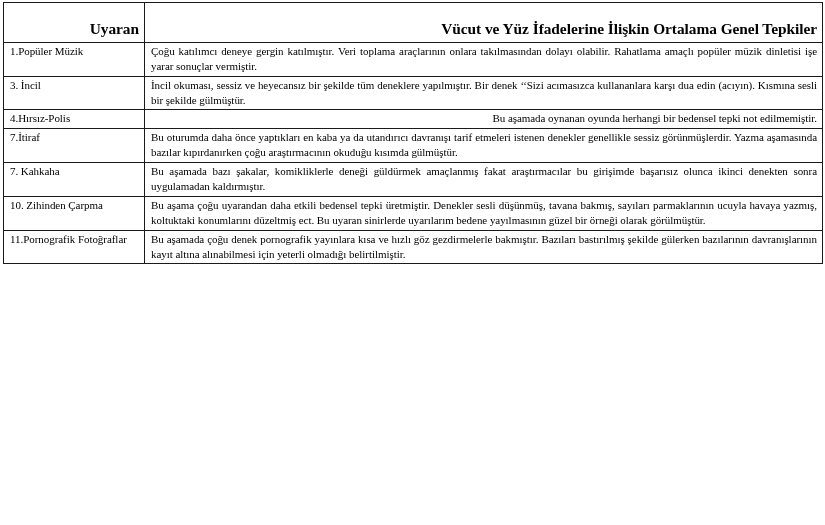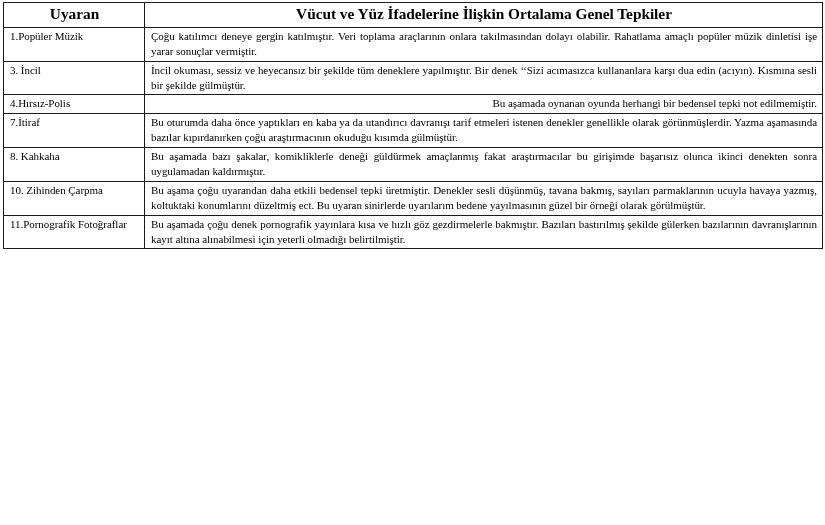--- a/index.html
+++ b/index.html
@@ -34,23 +34,23 @@
   table.data-table th,
   table.data-table td {
     border: 1px solid #1a1a1a;
     vertical-align: top;
     padding: 1px 5px 2px 6px;
     font-size: 11px;
     line-height: 1.355;
     letter-spacing: -0.05px;
   }
   table.data-table thead th {
-    text-align: center;
+    text-align: right;
     font-weight: bold;
-    padding-top: 1px;
+    padding-top: 16px;
     padding-bottom: 2px;
     font-size: 15.4px;
   }
   td.cell-stimulus {
     text-align: left;
     hyphens: none;
     word-spacing: 0px;
   }
   td.cell-response {
     text-align: justify;
@@ -84,24 +84,24 @@
         <tr>
           <td class="cell-stimulus">3. İncil</td>
           <td class="cell-response">İncil okuması, sessiz ve heyecansız bir şekilde tüm deneklere yapılmıştır. Bir denek ‘‘Sizi acımasızca kullananlara karşı dua edin (acıyın). Kısmına sesli bir şekilde gülmüştür.</td>
         </tr>
         <tr>
           <td class="cell-stimulus">4.Hırsız-Polis</td>
           <td class="cell-response no-justify">Bu aşamada oynanan oyunda herhangi bir bedensel tepki not edilmemiştir.</td>
         </tr>
         <tr>
           <td class="cell-stimulus">7.İtiraf</td>
-          <td class="cell-response">Bu oturumda daha önce yaptıkları en kaba ya da utandırıcı davranışı tarif etmeleri istenen denekler genellikle olarak görünmüşlerdir. Yazma aşamasında bazılar kıpırdanırken çoğu araştırmacının okuduğu kısımda gülmüştür.</td>
+          <td class="cell-response">Bu oturumda daha önce yaptıkları en kaba ya da utandırıcı davranışı tarif etmeleri istenen denekler genellikle sessiz görünmüşlerdir. Yazma aşamasında bazılar kıpırdanırken çoğu araştırmacının okuduğu kısımda gülmüştür.</td>
         </tr>
         <tr>
-          <td class="cell-stimulus">8. Kahkaha</td>
+          <td class="cell-stimulus">7. Kahkaha</td>
           <td class="cell-response">Bu aşamada bazı şakalar, komikliklerle deneği güldürmek amaçlanmış fakat araştırmacılar bu girişimde başarısız olunca ikinci denekten sonra uygulamadan kaldırmıştır.</td>
         </tr>
         <tr>
           <td class="cell-stimulus">10. Zihinden Çarpma</td>
           <td class="cell-response">Bu aşama çoğu uyarandan daha etkili bedensel tepki üretmiştir. Denekler sesli düşünmüş, tavana bakmış, sayıları parmaklarının ucuyla havaya yazmış, koltuktaki konumlarını düzeltmiş ect. Bu uyaran sinirlerde uyarılarım bedene yayılmasının güzel bir örneği olarak görülmüştür.</td>
         </tr>
         <tr>
           <td class="cell-stimulus">11.Pornografik Fotoğraflar</td>
           <td class="cell-response">Bu aşamada çoğu denek pornografik yayınlara kısa ve hızlı göz gezdirmelerle bakmıştır. Bazıları bastırılmış şekilde gülerken bazılarının davranışlarının kayıt altına alınabilmesi için yeterli olmadığı belirtilmiştir.</td>
         </tr>

